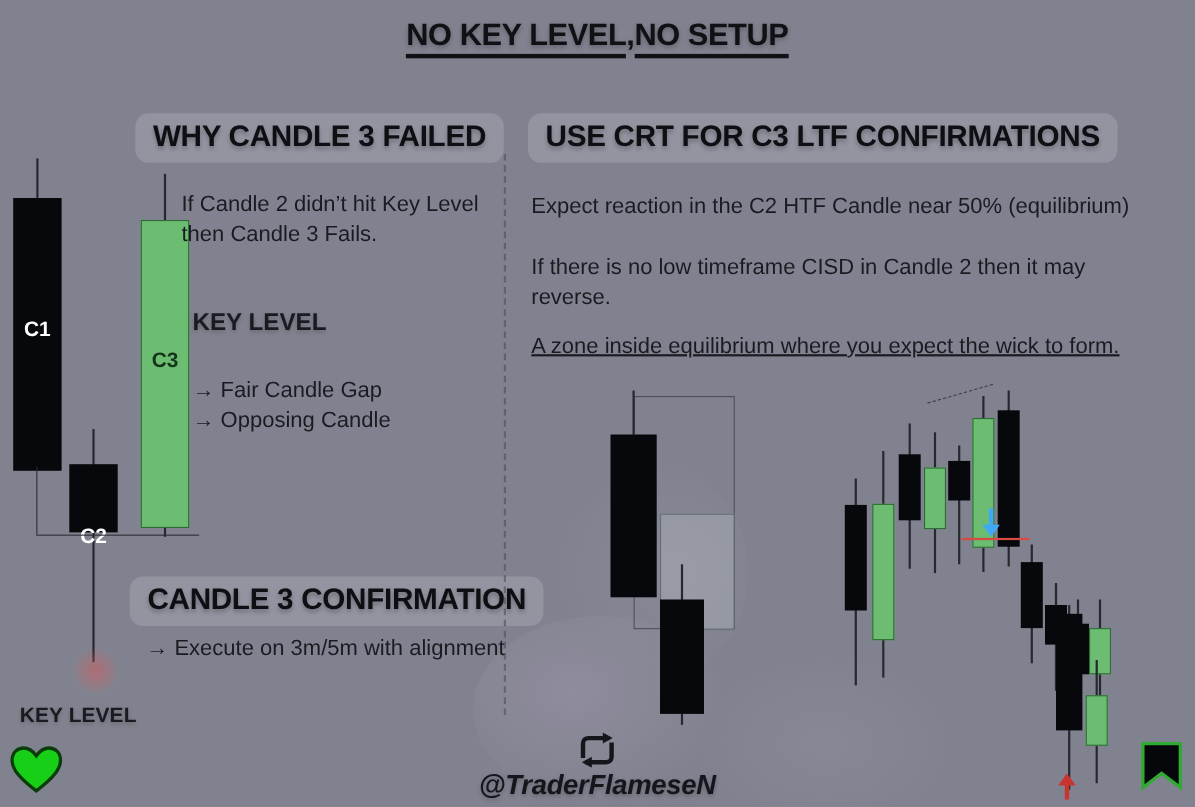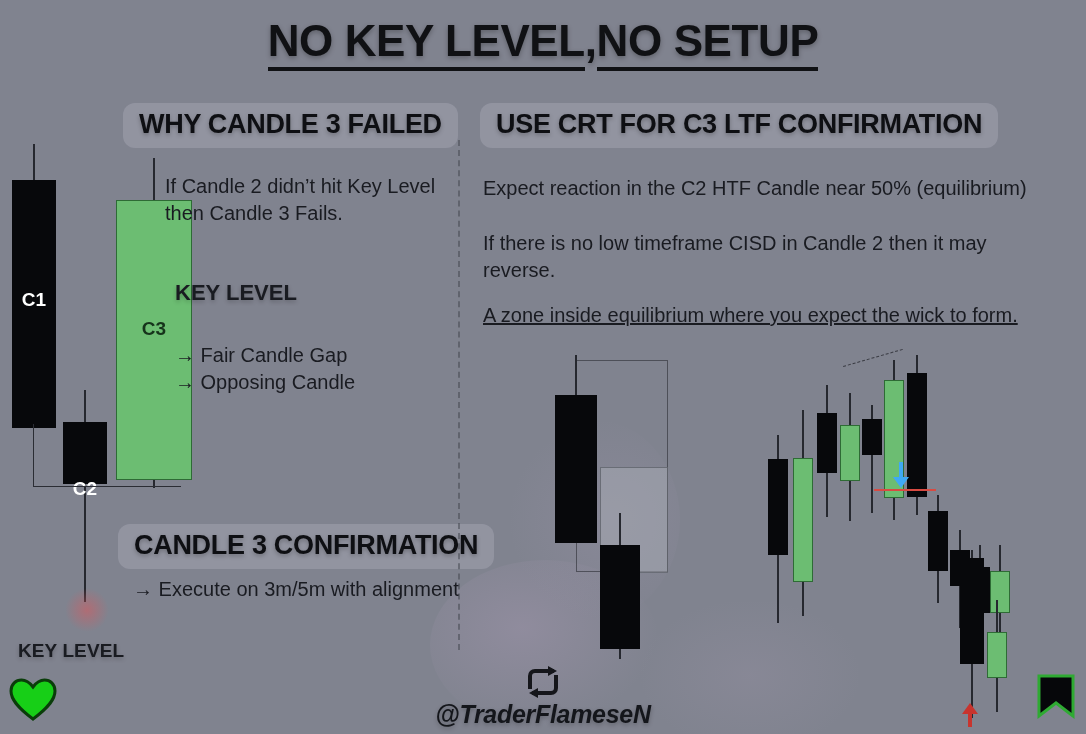--- a/index.html
+++ b/index.html
@@ -18,21 +18,21 @@
     background:radial-gradient(ellipse at 40% 40%, rgba(180,160,190,.30), rgba(128,131,143,0) 70%);}
   .smoke.b{left:510px;top:420px;width:170px;height:200px;
     background:radial-gradient(ellipse at 60% 50%, rgba(170,155,185,.20), rgba(128,131,143,0) 72%);}
   .smoke.c{left:640px;top:600px;width:220px;height:150px;
     background:radial-gradient(ellipse at 50% 50%, rgba(175,160,185,.16), rgba(128,131,143,0) 72%);}
 
   
   .title{
     position:absolute;left:0;right:0;top:16px;
     text-align:center;
-    font-size:44px;font-weight:700;letter-spacing:-.4px;
+    font-size:28px;font-weight:700;letter-spacing:-.4px;
     color:#101114;
     text-shadow:0 2px 5px rgba(0,0,0,.28);
   }
   .title .u{
     border-bottom:4px solid #101114;
     padding-bottom:2px;
   }
 
   
   .pill{
@@ -123,40 +123,40 @@
 
   <div class="smoke a"></div>
   <div class="smoke b"></div>
   <div class="smoke c"></div>
 
   <div class="title">
     <span class="u">NO KEY LEVEL</span><span>,</span><span class="u">NO SETUP</span>
   </div>
 
   <div class="pill" id="pill-left">WHY CANDLE 3 FAILED</div>
-  <div class="pill" id="pill-right">USE CRT FOR C3 LTF CONFIRMATION</div>
+  <div class="pill" id="pill-right">USE CRT FOR C3 LTF CONFIRMATIONS</div>
   <div class="pill" id="pill-confirm">CANDLE 3 CONFIRMATION</div>
 
   <div class="divider"></div>
 
   <div class="chart" id="left-diagram" style="left:0px;top:140px;width:200px;height:520px;">
 
     <div class="candle" style="left:12px;top:4px;width:44px;height:300px;">
       <div class="wick" style="top:0;height:36px;"></div>
       <div class="body bear" style="top:36px;height:248px;"></div>
       <div class="clabel on-dark" style="top:145px;">C1</div>
     </div>
 
     <div class="candle" style="left:63px;top:250px;width:44px;height:260px;">
       <div class="wick" style="top:0;height:212px;"></div>
       <div class="body bear" style="top:32px;height:62px;"></div>
       <div class="clabel on-dark" style="top:64px;margin-top:24px;">C2</div>
     </div>
 
-    <div class="candle" style="left:116px;top:18px;width:44px;height:350px;padding-left:32px;">
+    <div class="candle" style="left:128px;top:18px;width:44px;height:350px;">
       <div class="wick" style="top:0;height:330px;"></div>
       <div class="body bull" style="top:42px;height:280px;"></div>
       <div class="clabel on-green" style="top:160px;">C3</div>
     </div>
 
     <div class="bracket" style="left:33px;top:346px;width:148px;"></div>
     <div class="bracket-v" style="left:33px;top:284px;height:62px;"></div>
   </div>
 
   <div class="kl-dot"></div>

